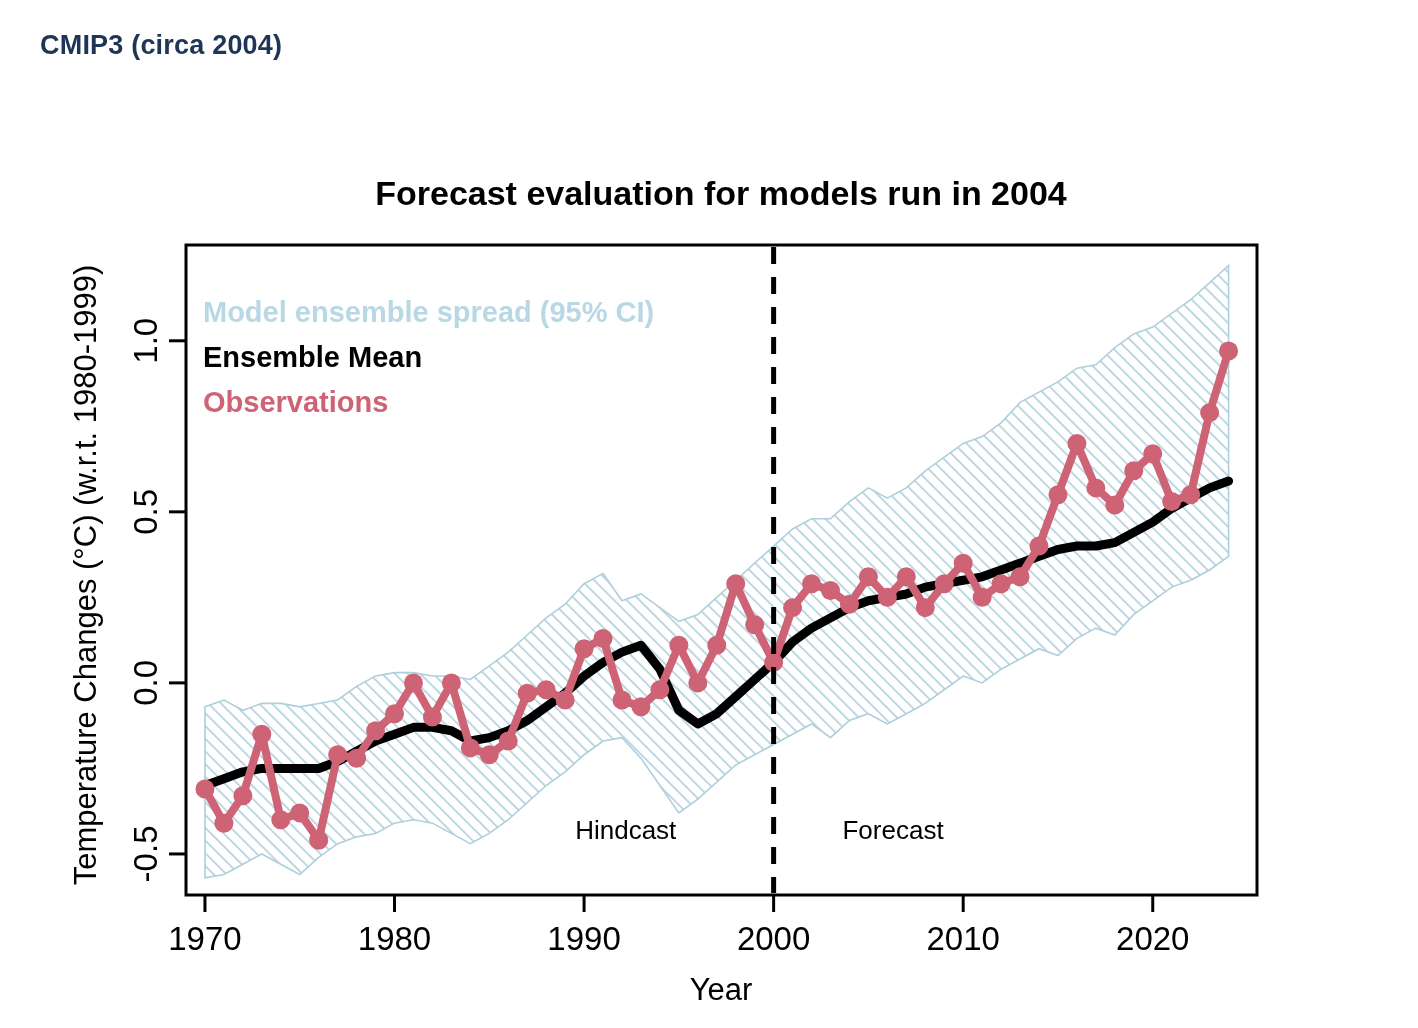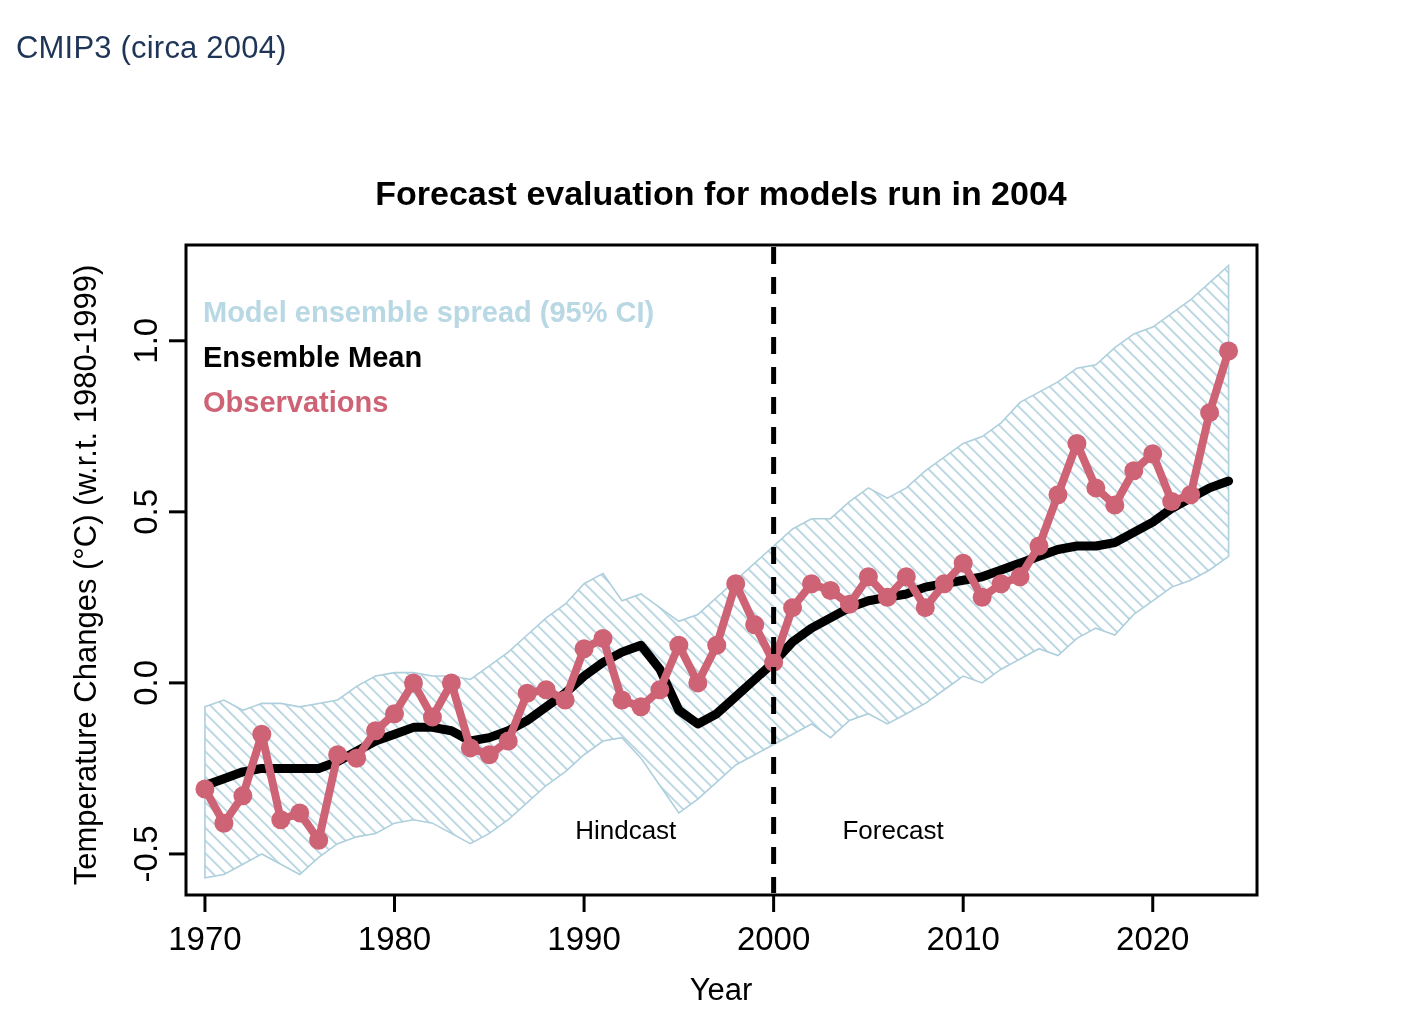--- a/index.html
+++ b/index.html
@@ -9,24 +9,24 @@
   }
   body {
     width: 1418px;
     height: 1028px;
     position: relative;
     font-family: "Liberation Sans", sans-serif;
     overflow: hidden;
   }
   #slide-header {
     position: absolute;
-    left: 16px;
+    left: 40px;
     top: 30px;
-    font-size: 31px;
-    font-weight: normal;
+    font-size: 27px;
+    font-weight: bold;
     color: #1F3557;
     letter-spacing: 0.2px;
   }
   #chart-area {
     position: absolute;
     left: 0;
     top: 0;
     width: 1140px;
     height: 1028px;
   }

